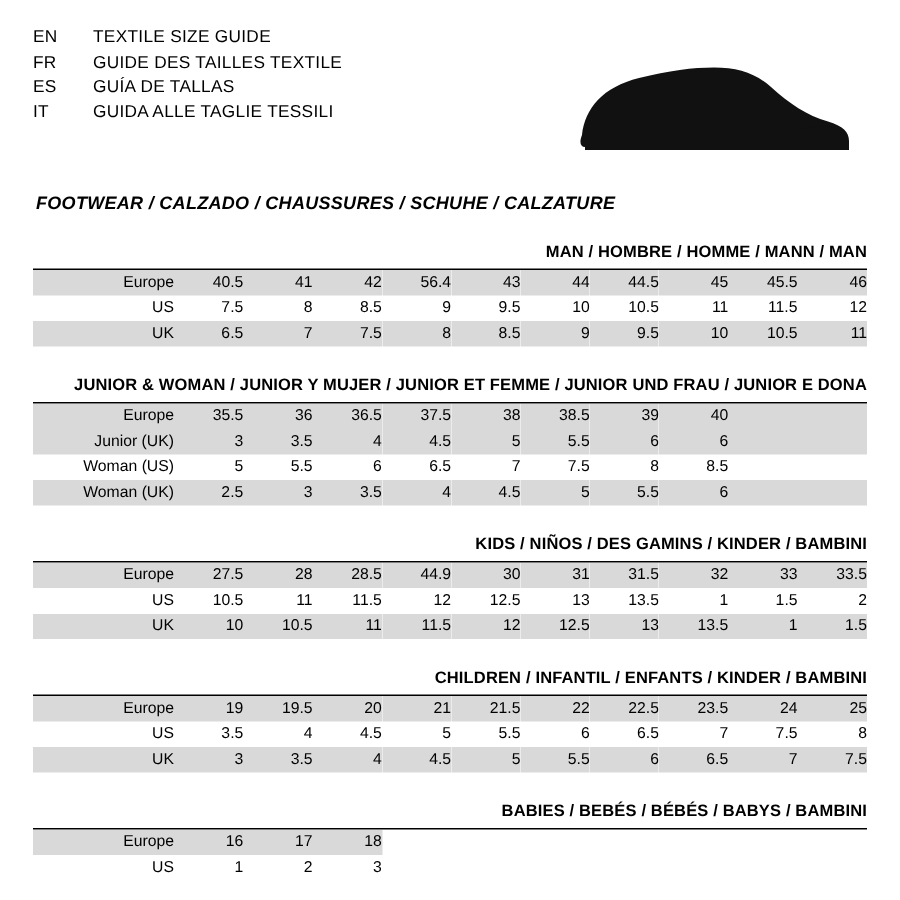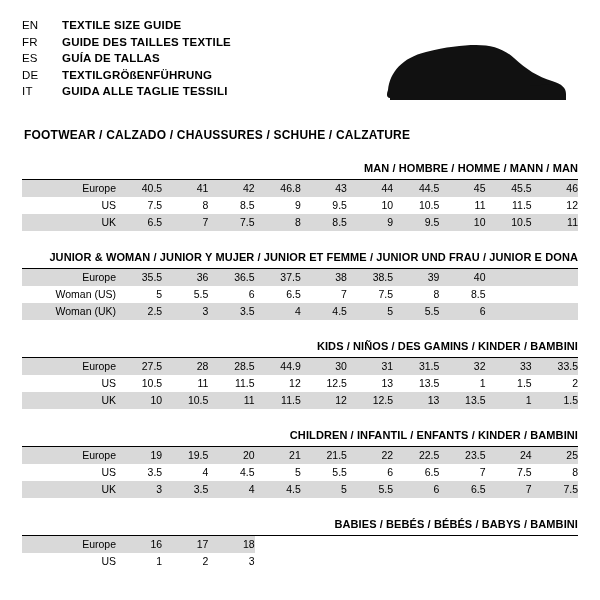--- a/index.html
+++ b/index.html
@@ -37,36 +37,37 @@
     vertical-align: top;
     line-height: 14px;
     white-space: nowrap;
     margin-left: 36px;
   }
   .lang-code {
     width: 40px;
     font-weight: normal;
   }
   .lang-text {
-    font-weight: bold;
+    font-weight: normal;
   }
 
   .shoe-art {
     position: absolute;
     right: 8px;
     top: 14px;
     width: 190px;
     height: 80px;
   }
 
   .section-title {
     font-size: 12px;
     font-weight: bold;
     letter-spacing: 0.2px;
     margin: 10px 0 0 2px;
+    font-style: italic;
   }
 
   
   .block {
     margin-top: 20px;
     text-align: right;
   }
   .block-title {
     font-size: 11px;
     font-weight: bold;
@@ -118,24 +119,20 @@
           <td class="lang-code">EN</td>
           <td class="lang-text">TEXTILE SIZE GUIDE</td>
         </tr>
         <tr>
           <td class="lang-code">FR</td>
           <td class="lang-text">GUIDE DES TAILLES TEXTILE</td>
         </tr>
         <tr>
           <td class="lang-code">ES</td>
           <td class="lang-text">GUÍA DE TALLAS</td>
-        </tr>
-        <tr>
-          <td class="lang-code">DE</td>
-          <td class="lang-text">TEXTILGRÖßENFÜHRUNG</td>
         </tr>
         <tr>
           <td class="lang-code">IT</td>
           <td class="lang-text">GUIDA ALLE TAGLIE TESSILI</td>
         </tr>
       </tbody>
     </table>
 
     <div class="shoe-art">
       <svg viewBox="0 0 190 80" width="190" height="80" aria-hidden="true">
@@ -151,21 +148,21 @@
   <div class="block">
     <div class="block-title">MAN / HOMBRE / HOMME / MANN / MAN</div>
     <div class="rule"></div>
     <table class="sizes">
       <tbody>
         <tr class="shaded">
           <td class="label">Europe</td>
           <td>40.5</td>
           <td>41</td>
           <td>42</td>
-          <td>46.8</td>
+          <td>56.4</td>
           <td>43</td>
           <td>44</td>
           <td>44.5</td>
           <td>45</td>
           <td>45.5</td>
           <td>46</td>
         </tr>
         <tr class="plain">
           <td class="label">US</td>
           <td>7.5</td>
@@ -204,20 +201,33 @@
         <tr class="shaded">
           <td class="label">Europe</td>
           <td>35.5</td>
           <td>36</td>
           <td>36.5</td>
           <td>37.5</td>
           <td>38</td>
           <td>38.5</td>
           <td>39</td>
           <td>40</td>
+          <td></td>
+          <td></td>
+        </tr>
+        <tr class="shaded">
+          <td class="label">Junior (UK)</td>
+          <td>3</td>
+          <td>3.5</td>
+          <td>4</td>
+          <td>4.5</td>
+          <td>5</td>
+          <td>5.5</td>
+          <td>6</td>
+          <td>6</td>
           <td></td>
           <td></td>
         </tr>
         <tr class="plain">
           <td class="label">Woman (US)</td>
           <td>5</td>
           <td>5.5</td>
           <td>6</td>
           <td>6.5</td>
           <td>7</td>

